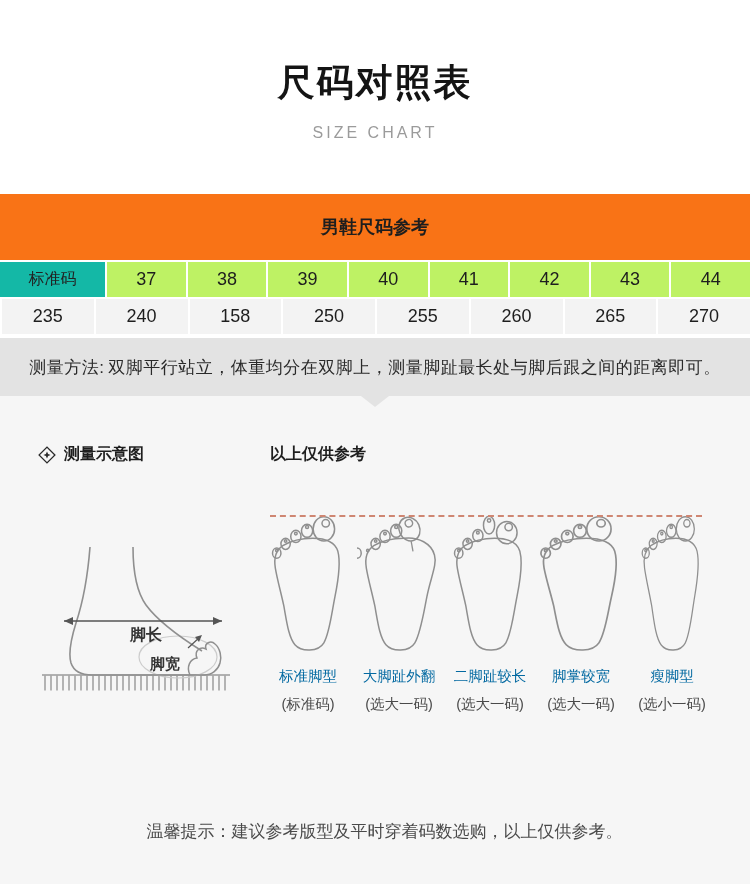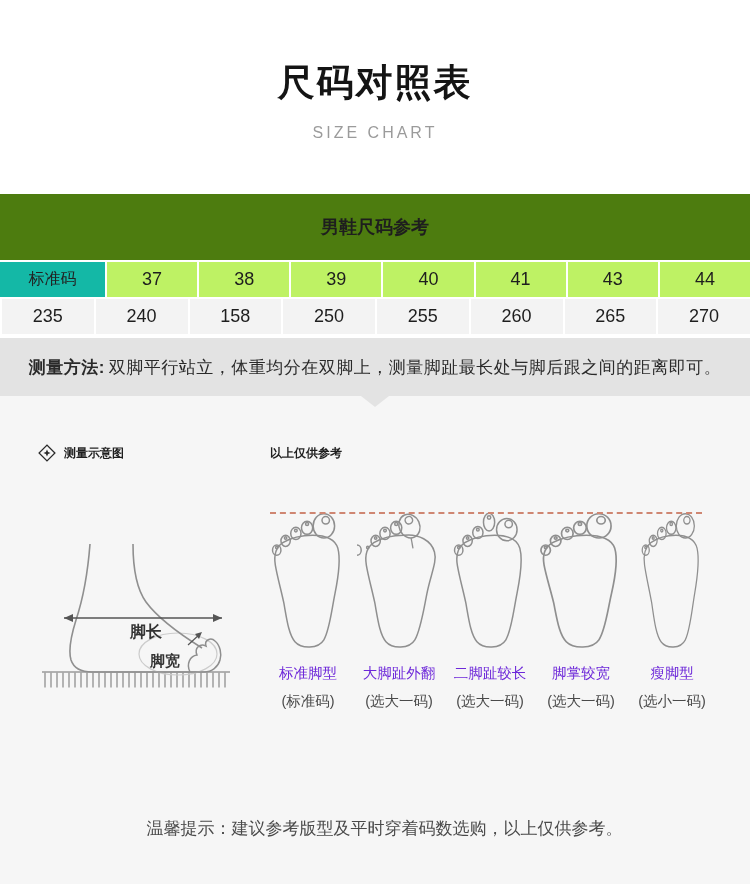--- a/index.html
+++ b/index.html
@@ -13,21 +13,21 @@
     padding-top:58px; text-align:center;
     font-size:37px; font-weight:700; color:#141414; letter-spacing:2px;
   }
   .page-subtitle{
     margin-top:16px; text-align:center;
     font-size:16px; color:#9b9b9b; letter-spacing:3px;
   }
   
   .table-wrap{ margin-top:52px; }
   .caption-band{
-    height:66px; background:#4d7c0f; margin-bottom:2px;
+    height:66px; background:#f97316; margin-bottom:2px;
     display:flex; align-items:center; justify-content:center;
     font-size:18px; font-weight:700; color:#1e1e1e;
   }
   .t-row{ display:flex; height:35px; margin-bottom:2px; }
   .t-label{
     width:105px; background:#14b8a6; flex:none;
     display:flex; align-items:center; justify-content:center;
     font-size:16px; color:#222;
   }
   .t-cell{
@@ -36,48 +36,48 @@
     font-size:18px; color:#1e1e1e;
   }
   .row-std .t-cell{ background:#bef264; }
   .row-intl .t-cell{ background:#f3f3f3; }
   
   .measure-band{
     margin-top:4px; height:58px; background:#e3e3e3; position:relative;
     display:flex; align-items:center; justify-content:center;
     font-size:17px; color:#2a2a2a; letter-spacing:0.5px;
   }
-  .measure-band .prefix{ font-weight:700; margin-right:4px; }
+  .measure-band .prefix{ font-weight:400; margin-right:4px; }
   .measure-band .tri{
     position:absolute; left:50%; bottom:-11px; transform:translateX(-50%);
     width:0; height:0;
     border-left:14px solid transparent; border-right:14px solid transparent;
     border-top:11px solid #e3e3e3;
   }
   
   .section{ background:#f6f6f6; height:488px; padding-top:48px; }
   .diagram-headers{ display:flex; padding-left:38px; }
   .dg-title{
-    font-size:12px; font-weight:700; color:#1e1e1e;
+    font-size:16px; font-weight:700; color:#1e1e1e;
     display:flex; align-items:center;
   }
   .dg-title .icon{ margin-right:8px; display:inline-flex; }
   .dg-left{ width:194px; flex:none; }
   .dg-right{ margin-left:38px; }
   .diagram-body{ display:flex; margin-top:34px; }
   .measure-fig{ width:200px; flex:none; margin-left:30px; margin-top:48px; }
   .feet-area{ flex:1; position:relative; margin-left:34px; margin-right:6px; }
   .dashed-line{
     position:absolute; top:16px; left:6px; right:42px;
     border-top:2px dashed #cf8672;
   }
   .feet-row{ display:flex; justify-content:space-between; padding-right:28px; }
   .foot-col{ text-align:center; width:88px; }
   .foot-col svg{ display:block; margin:10px auto 0; }
-  .foot-name{ margin-top:8px; font-size:14.5px; color:#6d28d9; }
+  .foot-name{ margin-top:8px; font-size:14.5px; color:#0369a1; }
   .foot-advice{ margin-top:9px; font-size:14.5px; color:#4a4a4a; }
   .footer-note{
     margin-top:106px; text-align:center;
     font-size:17px; color:#4a4a4a;padding-left:19px;
   }
   svg text{ font-family:"Liberation Sans","DejaVu Sans",sans-serif; }
 </style>
 </head>
 <body>
 
@@ -89,20 +89,21 @@
   <div class="table-wrap">
     <div class="caption-band">男鞋尺码参考</div>
 
     <div class="t-row row-std">
       <div class="t-label">标准码</div>
       <div class="t-cell">37</div>
       <div class="t-cell">38</div>
       <div class="t-cell">39</div>
       <div class="t-cell">40</div>
       <div class="t-cell">41</div>
+      <div class="t-cell">42</div>
       <div class="t-cell">43</div>
       <div class="t-cell">44</div>
     </div>
 
     <div class="t-row row-intl">
       <div class="t-cell">235</div>
       <div class="t-cell">240</div>
       <div class="t-cell">158</div>
       <div class="t-cell">250</div>
       <div class="t-cell">255</div>

